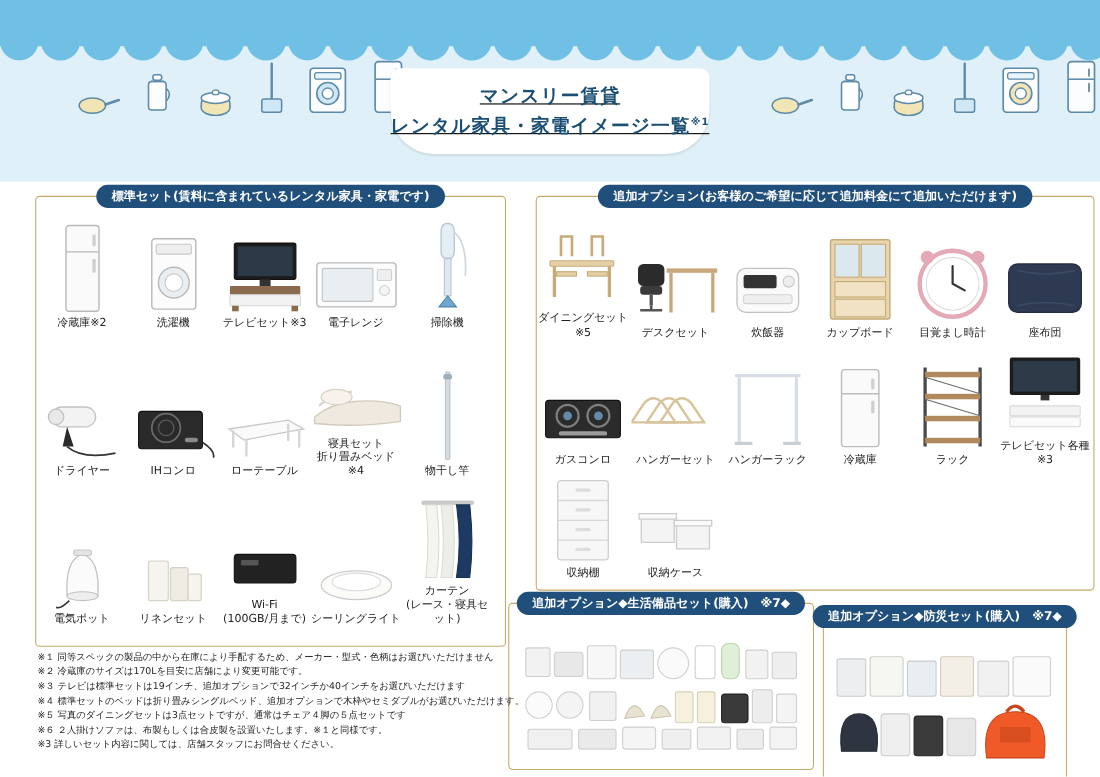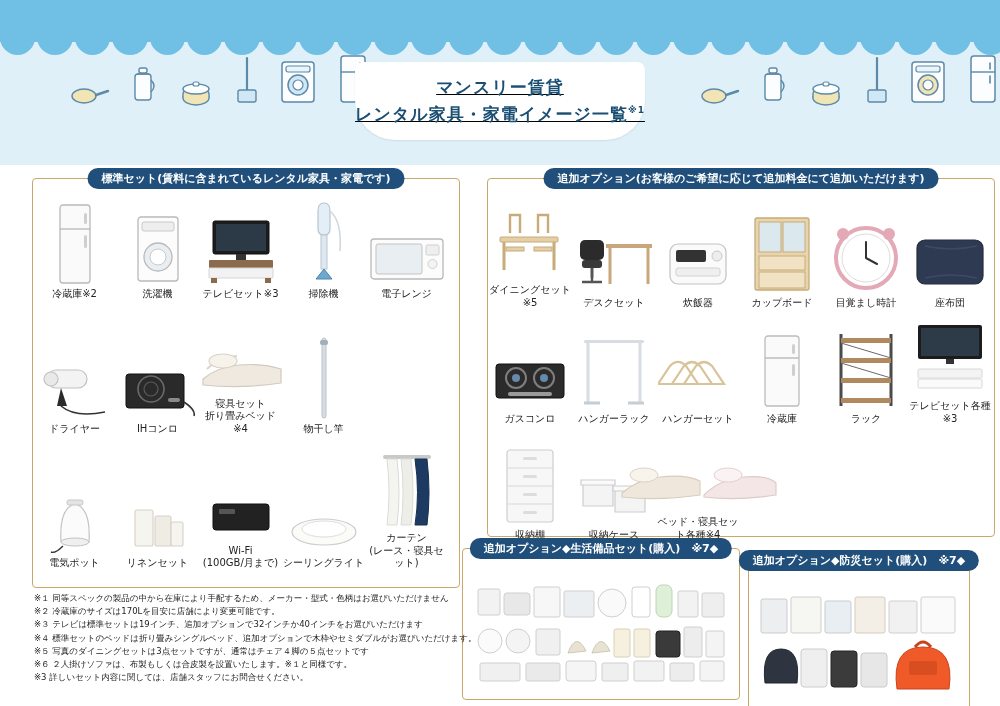--- a/index.html
+++ b/index.html
@@ -295,40 +295,40 @@
                 <rect x="6" y="53" width="64" height="10" rx="1" fill="#f2f2f2" stroke="#d6d6d6" stroke-width="1"></rect>
                 <rect x="8" y="63" width="6" height="5" fill="#8a6b4e"></rect>
                 <rect x="62" y="63" width="6" height="5" fill="#8a6b4e"></rect>
               </svg>
           </div>
           <div class="lbl">テレビセット※3</div>
         </div>
 
         <div class="cell">
           <div class="art">
+            <svg width="80" height="54" viewBox="0 0 80 54">
+                <rect x="4" y="8" width="72" height="40" rx="3" fill="#fcfcfc" stroke="#b9b9b9" stroke-width="1.3"></rect>
+                <rect x="9" y="13" width="46" height="30" rx="2" fill="#e8eef2" stroke="#c3c3c3" stroke-width="1"></rect>
+                <rect x="59" y="14" width="13" height="10" rx="1.5" fill="#efefef" stroke="#cfcfcf" stroke-width="1"></rect>
+                <circle cx="65.5" cy="33" r="4.5" fill="#f4f4f4" stroke="#cfcfcf" stroke-width="1"></circle>
+              </svg>
+          </div>
+          <div class="lbl">電子レンジ</div>
+        </div>
+
+        <div class="cell">
+          <div class="art">
             <svg width="44" height="86" viewBox="0 0 44 86">
                 <path d="M22 4 q6 0 6 8 v18 q0 6 -6 6 q-6 0 -6 -6 v-18 q0 -8 6 -8z" fill="#e4eef6" stroke="#b7c6d2" stroke-width="1.2"></path>
                 <rect x="19" y="36" width="6" height="34" fill="#dfe8ef" stroke="#b7c6d2" stroke-width="1"></rect>
                 <path d="M22 70 l-8 10 h16 z" fill="#6fa8cf" stroke="#4f86ab" stroke-width="1"></path>
                 <path d="M28 12 q12 10 10 40" stroke="#cfd8de" stroke-width="1.6" fill="none"></path>
               </svg>
           </div>
           <div class="lbl">掃除機</div>
-        </div>
-
-        <div class="cell">
-          <div class="art">
-            <svg width="80" height="54" viewBox="0 0 80 54">
-                <rect x="4" y="8" width="72" height="40" rx="3" fill="#fcfcfc" stroke="#b9b9b9" stroke-width="1.3"></rect>
-                <rect x="9" y="13" width="46" height="30" rx="2" fill="#e8eef2" stroke="#c3c3c3" stroke-width="1"></rect>
-                <rect x="59" y="14" width="13" height="10" rx="1.5" fill="#efefef" stroke="#cfcfcf" stroke-width="1"></rect>
-                <circle cx="65.5" cy="33" r="4.5" fill="#f4f4f4" stroke="#cfcfcf" stroke-width="1"></circle>
-              </svg>
-          </div>
-          <div class="lbl">電子レンジ</div>
         </div>
       </div>
 
       <div class="row">
         <div class="cell">
           <div class="art">
             <svg width="76" height="62" viewBox="0 0 76 62">
                 <rect x="10" y="12" width="40" height="18" rx="9" fill="#f3f3f3" stroke="#c2c2c2" stroke-width="1.2"></rect>
                 <path d="M24 30 l6 18 h-10 z" fill="#2b2b2b"></path>
                 <circle cx="14" cy="21" r="7" fill="#e9e9e9" stroke="#c2c2c2" stroke-width="1.2"></circle>
@@ -344,20 +344,29 @@
                 <rect x="6" y="10" width="58" height="34" rx="3" fill="#2a2a2a" stroke="#111" stroke-width="1"></rect>
                 <circle cx="31" cy="25" r="13" fill="none" stroke="#6a6a6a" stroke-width="1.6"></circle>
                 <circle cx="31" cy="25" r="7" fill="none" stroke="#5a5a5a" stroke-width="1.2"></circle>
                 <rect x="48" y="34" width="12" height="4" rx="2" fill="#8a8a8a"></rect>
                 <path d="M64 38 q12 8 10 14" stroke="#333" stroke-width="1.6" fill="none"></path>
               </svg>
           </div>
           <div class="lbl">IHコンロ</div>
         </div>
 
+        <div class="cell">
+          <div class="art">
+            <svg width="78" height="48" viewBox="0 0 78 48">
+                <path d="M6 18 L60 10 L74 18 L20 28 z" fill="#fafafa" stroke="#c9c9c9" stroke-width="1.2"></path>
+                <path d="M10 20 v14 M70 20 v14 M22 28 v14 M60 14 v14" stroke="#d6d6d6" stroke-width="2.2" stroke-linecap="round"></path>
+              </svg>
+          </div>
+          <div class="lbl">ローテーブル</div>
+        </div>
 
         <div class="cell">
           <div class="art">
             <svg width="84" height="56" viewBox="0 0 84 56">
                 <path d="M4 40 q14 -12 36 -14 q24 -2 42 4 l0 14 q-40 6 -78 2 z" fill="#efe9e0" stroke="#d3cabd" stroke-width="1.2"></path>
                 <path d="M8 30 q12 -12 30 -13" stroke="#ddd5c9" stroke-width="2" fill="none"></path>
                 <ellipse cx="24" cy="22" rx="14" ry="7" fill="#f7f3ec" stroke="#d9d1c5" stroke-width="1.1"></ellipse>
               </svg>
           </div>
           <div class="lbl">寝具セット
@@ -530,45 +539,45 @@
                 <circle cx="26" cy="28" r="4" fill="#6688aa"></circle>
                 <circle cx="54" cy="28" r="4" fill="#6688aa"></circle>
                 <rect x="18" y="42" width="44" height="4" rx="2" fill="#9a9a9a"></rect>
               </svg>
           </div>
           <div class="lbl">ガスコンロ</div>
         </div>
 
         <div class="cell">
           <div class="art">
-            <svg width="76" height="80" viewBox="0 0 76 80">
-                <rect x="8" y="10" width="60" height="3" rx="1.5" fill="#d7dde2"></rect>
-                <path d="M12 13 v60 M64 13 v60" stroke="#d7dde2" stroke-width="3"></path>
-                <path d="M8 73 h16 M52 73 h16" stroke="#c6ced4" stroke-width="3"></path>
-              </svg>
-          </div>
-          <div class="lbl">ハンガーラック</div>
-        </div>
-
-        <div class="cell">
-          <div class="art">
             <svg width="80" height="66" viewBox="0 0 80 66">
                 <g fill="none" stroke="#d8c49b" stroke-width="2.2">
               <path d="M14 22 q8 -8 16 0 l12 18 h-40 z" transform="translate(-2,0)"></path>
               <path d="M26 22 q8 -8 16 0 l12 18 h-40 z"></path>
               <path d="M38 22 q8 -8 16 0 l12 18 h-40 z"></path>
             </g>
                 <path d="M22 16 v-6 M34 16 v-6 M46 16 v-6" stroke="#b9a madre"></path>
               </svg>
           </div>
           <div class="lbl">ハンガーセット</div>
         </div>
 
         <div class="cell">
           <div class="art">
+            <svg width="76" height="80" viewBox="0 0 76 80">
+                <rect x="8" y="10" width="60" height="3" rx="1.5" fill="#d7dde2"></rect>
+                <path d="M12 13 v60 M64 13 v60" stroke="#d7dde2" stroke-width="3"></path>
+                <path d="M8 73 h16 M52 73 h16" stroke="#c6ced4" stroke-width="3"></path>
+              </svg>
+          </div>
+          <div class="lbl">ハンガーラック</div>
+        </div>
+
+        <div class="cell">
+          <div class="art">
             <svg width="54" height="78" viewBox="0 0 54 78">
                 <rect x="10" y="4" width="34" height="70" rx="3" fill="#fafafa" stroke="#bcbcbc" stroke-width="1.3"></rect>
                 <path d="M10 26 h34" stroke="#bcbcbc" stroke-width="1.3"></path>
                 <rect x="37" y="12" width="3" height="10" rx="1.5" fill="#cfcfcf"></rect>
                 <rect x="37" y="32" width="3" height="12" rx="1.5" fill="#cfcfcf"></rect>
               </svg>
           </div>
           <div class="lbl">冷蔵庫</div>
         </div>
 
@@ -621,31 +630,20 @@
                 <path d="M8 28 h30 v22 h-30 z" fill="#f4f4f4" stroke="#cdcdcd" stroke-width="1.2"></path>
                 <path d="M6 24 h34 v5 h-34 z" fill="#fafafa" stroke="#cdcdcd" stroke-width="1.2"></path>
                 <path d="M40 34 h30 v22 h-30 z" fill="#f4f4f4" stroke="#cdcdcd" stroke-width="1.2"></path>
                 <path d="M38 30 h34 v5 h-34 z" fill="#fafafa" stroke="#cdcdcd" stroke-width="1.2"></path>
               </svg>
           </div>
           <div class="lbl">収納ケース</div>
         </div>
 
 
-        <div class="cell">
-          <div class="art">
-            <svg width="160" height="70" viewBox="0 0 160 70">
-                <path d="M4 50 q16 -14 38 -16 q26 -3 40 4 v14 q-40 6 -78 2 z" fill="#efe7dc" stroke="#d7cdbe" stroke-width="1.1"></path>
-                <ellipse cx="26" cy="32" rx="14" ry="7" fill="#f8f4ec" stroke="#dcd3c5" stroke-width="1"></ellipse>
-                <path d="M86 52 q16 -16 40 -18 q24 -2 32 6 v12 q-38 6 -72 2 z" fill="#f4e6e6" stroke="#dcc9c9" stroke-width="1.1"></path>
-                <ellipse cx="110" cy="32" rx="14" ry="7" fill="#fbf3f3" stroke="#e3d2d2" stroke-width="1"></ellipse>
-              </svg>
-          </div>
-          <div class="lbl">ベッド・寝具セット各種※4</div>
-        </div>
       </div>
 
     </div>
   </div>
 
   <div class="panel" id="panel-living">
     <div class="panel-head">追加オプション◆生活備品セット(購入)　※7◆</div>
     <div class="minirow">
       <svg width="258" height="108" viewBox="0 0 258 108">
         <rect x="6" y="10" width="22" height="26" rx="2" fill="#f2f2f2" stroke="#cfcfcf"></rect>

